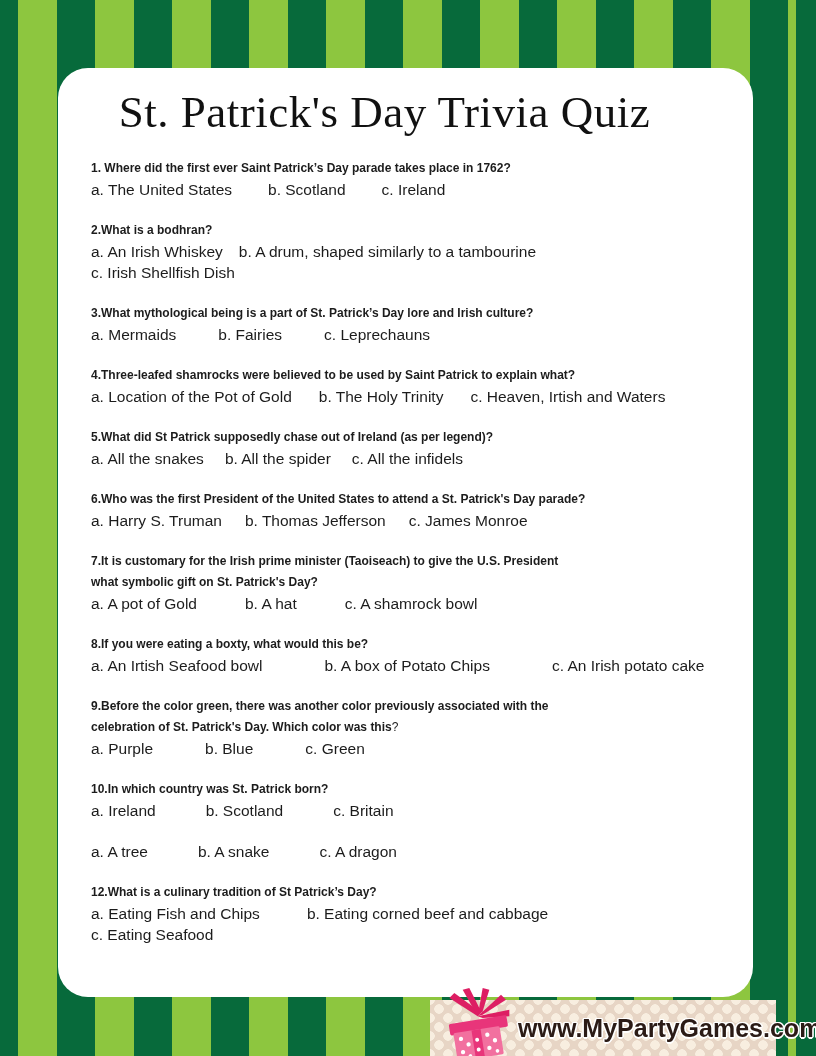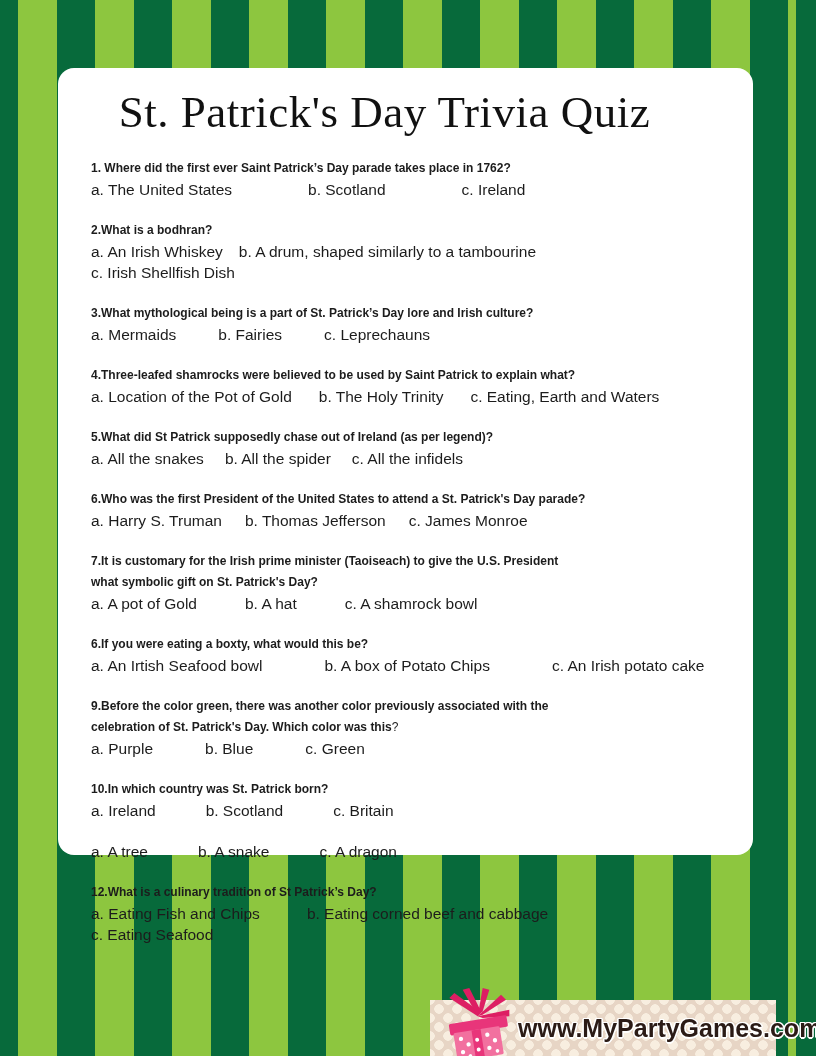--- a/index.html
+++ b/index.html
@@ -9,23 +9,23 @@
     overflow:hidden;
     background:repeating-linear-gradient(90deg,
       #076a3b 0px, #076a3b 38.5px,
       #8dc63f 38.5px, #8dc63f 77px);
     background-position:-20px 0;
     font-family:"Liberation Sans", sans-serif;
   }
   .sheet{
     position:absolute;
     left:58px; top:68px;
-    width:695px; height:787px;
+    width:695px; height:929px;
     background:#ffffff;
-    border-radius:16px;
+    border-radius:30px;
     box-sizing:border-box;
     padding:16px 20px 0 33px;
   }
   .title{
     font-family:"Liberation Serif", serif;
     font-weight:400;
     font-size:45px;
     line-height:52px;
     color:#111111;
     text-align:center;
@@ -87,21 +87,21 @@
 
 <div class="page">
   <div class="sheet">
 
     <div class="title">St. Patrick's Day Trivia Quiz</div>
 
     <div class="q">
       <div class="qt">
         <div>1. Where did the first ever Saint Patrick’s Day parade takes place in 1762?</div>
       </div>
-      <div class="ans" style="gap:76px">
+      <div class="ans" style="gap:36px">
         <span>a. The United States</span>
         <span>b. Scotland</span>
         <span>c. Ireland</span>
       </div>
     </div>
 
     <div class="q">
       <div class="qt">
         <div>2.What is a bodhran?</div>
       </div>
@@ -125,21 +125,21 @@
       </div>
     </div>
 
     <div class="q">
       <div class="qt">
         <div>4.Three-leafed shamrocks were believed to be used by Saint Patrick to explain what?</div>
       </div>
       <div class="ans" style="gap:27px">
         <span>a. Location of the Pot of Gold</span>
         <span>b. The Holy Trinity</span>
-        <span>c. Eating, Earth and Waters</span>
+        <span>c. Heaven, Irtish and Waters</span>
       </div>
     </div>
 
     <div class="q">
       <div class="qt">
         <div>5.What did St Patrick supposedly chase out of Ireland (as per legend)?</div>
       </div>
       <div class="ans" style="gap:21px">
         <span>a. All the snakes</span>
         <span>b. All the spider</span>
@@ -165,21 +165,21 @@
       </div>
       <div class="ans" style="gap:48px">
         <span>a. A pot of Gold</span>
         <span>b. A hat</span>
         <span>c. A shamrock bowl</span>
       </div>
     </div>
 
     <div class="q">
       <div class="qt">
-        <div>6.If you were eating a boxty, what would this be?</div>
+        <div>8.If you were eating a boxty, what would this be?</div>
       </div>
       <div class="ans" style="gap:62px">
         <span>a. An Irtish Seafood bowl</span>
         <span>b. A box of Potato Chips</span>
         <span>c. An Irish potato cake</span>
       </div>
     </div>
 
     <div class="q">
       <div class="qt">

